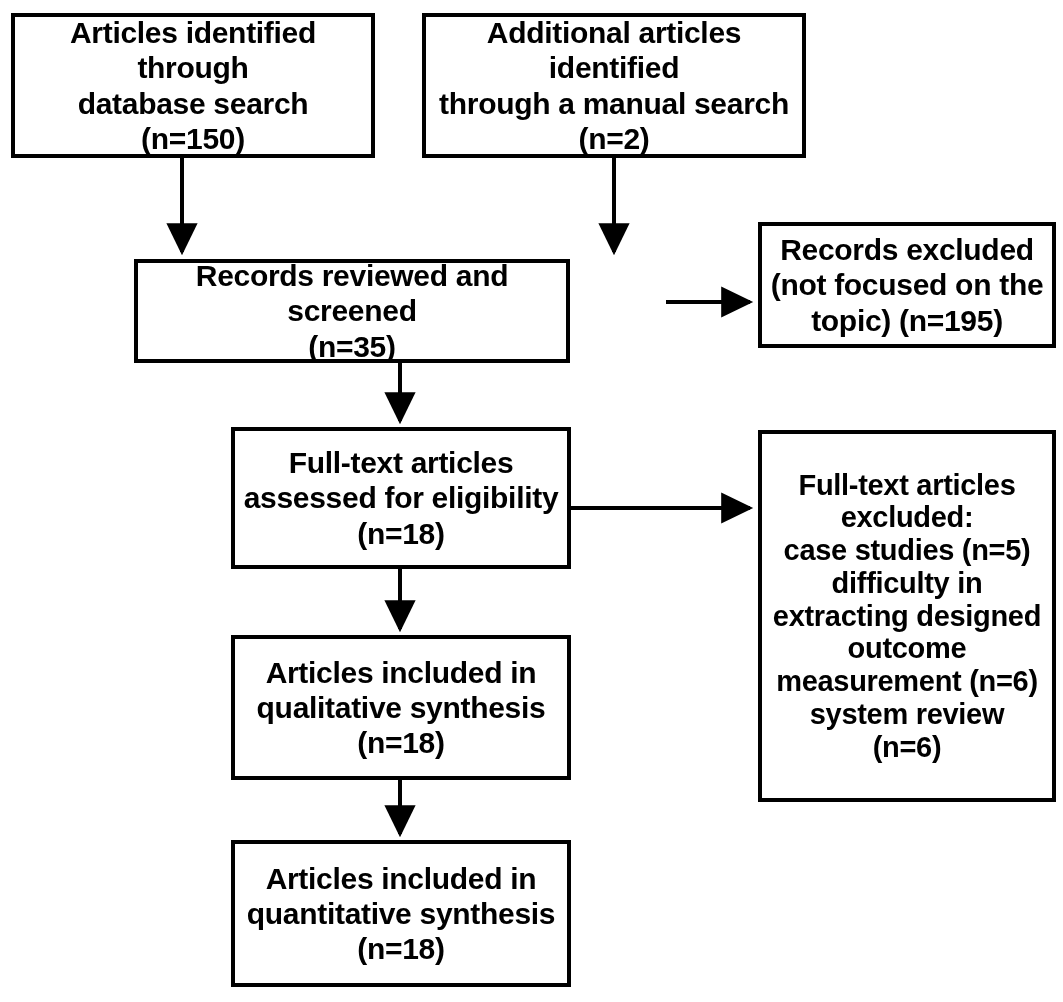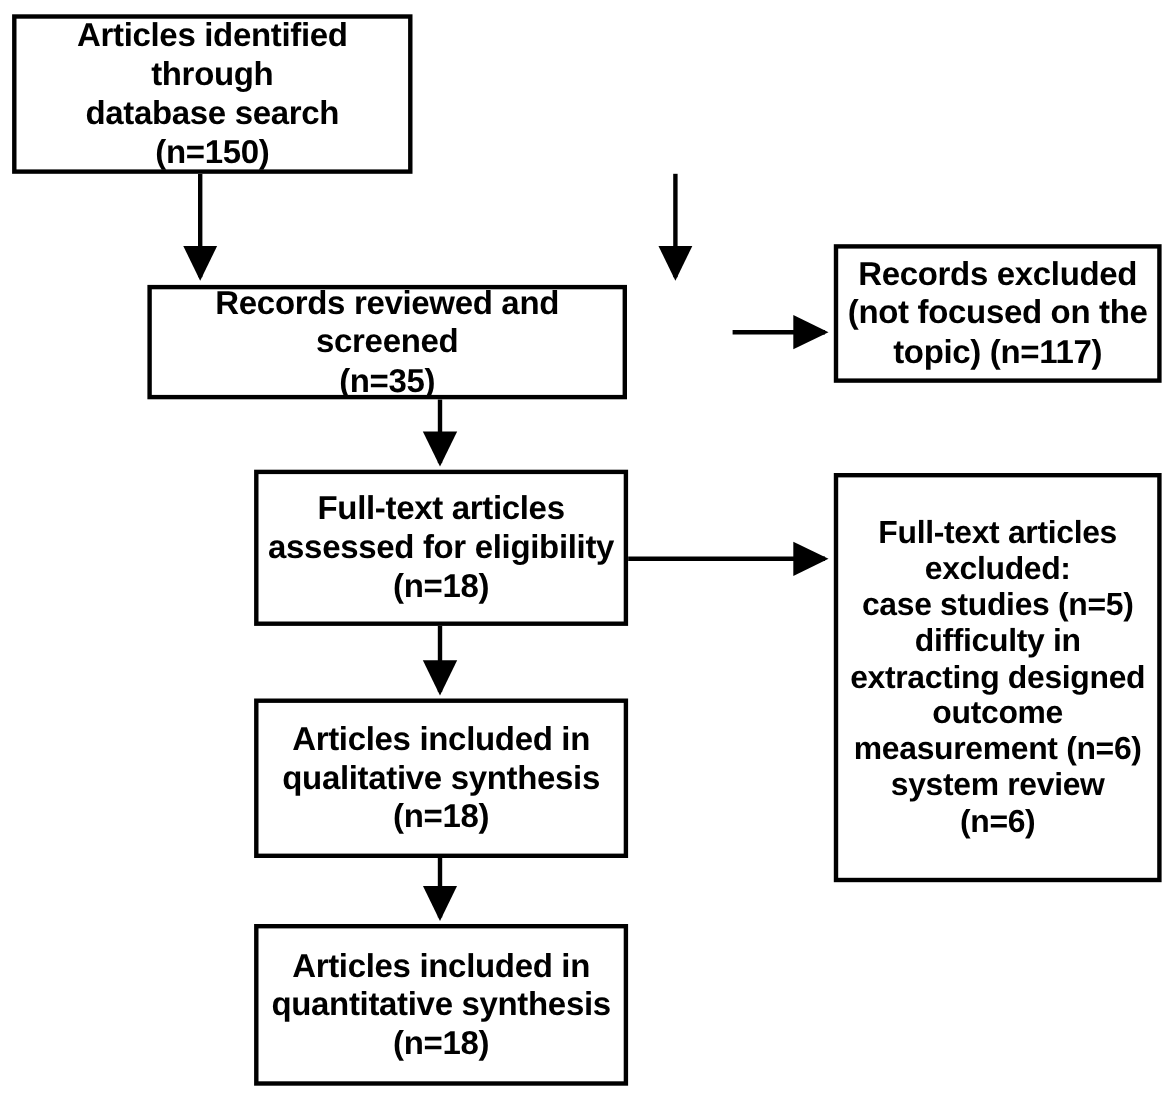--- a/index.html
+++ b/index.html
@@ -79,30 +79,35 @@
 
     <path d="M400,780 L400,834" stroke="#000000" stroke-width="4" fill="none" marker-end="url(#arrowhead)"></path>
   </svg>
 
   <div class="node-box" style="left:11px; top:13px; width:364px; height:145px;">
     <div class="node-text">Articles identified through
 database search
 (n=150)</div>
   </div>
 
+  <div class="node-box" style="left:422px; top:13px; width:384px; height:145px;">
+    <div class="node-text">Additional articles identified
+through a manual search
+(n=2)</div>
+  </div>
 
   <div class="node-box" style="left:134px; top:259px; width:436px; height:104px;">
     <div class="node-text">Records reviewed and screened
 (n=35)</div>
   </div>
 
   <div class="node-box" style="left:758px; top:222px; width:298px; height:126px;">
     <div class="node-text">Records excluded
 (not focused on the
-topic) (n=117)</div>
+topic) (n=195)</div>
   </div>
 
   <div class="node-box" style="left:231px; top:427px; width:340px; height:142px;">
     <div class="node-text">Full-text articles
 assessed for eligibility
 (n=18)</div>
   </div>
 
   <div class="node-box" style="left:758px; top:430px; width:298px; height:372px;">
     <div class="node-text dense">Full-text articles

